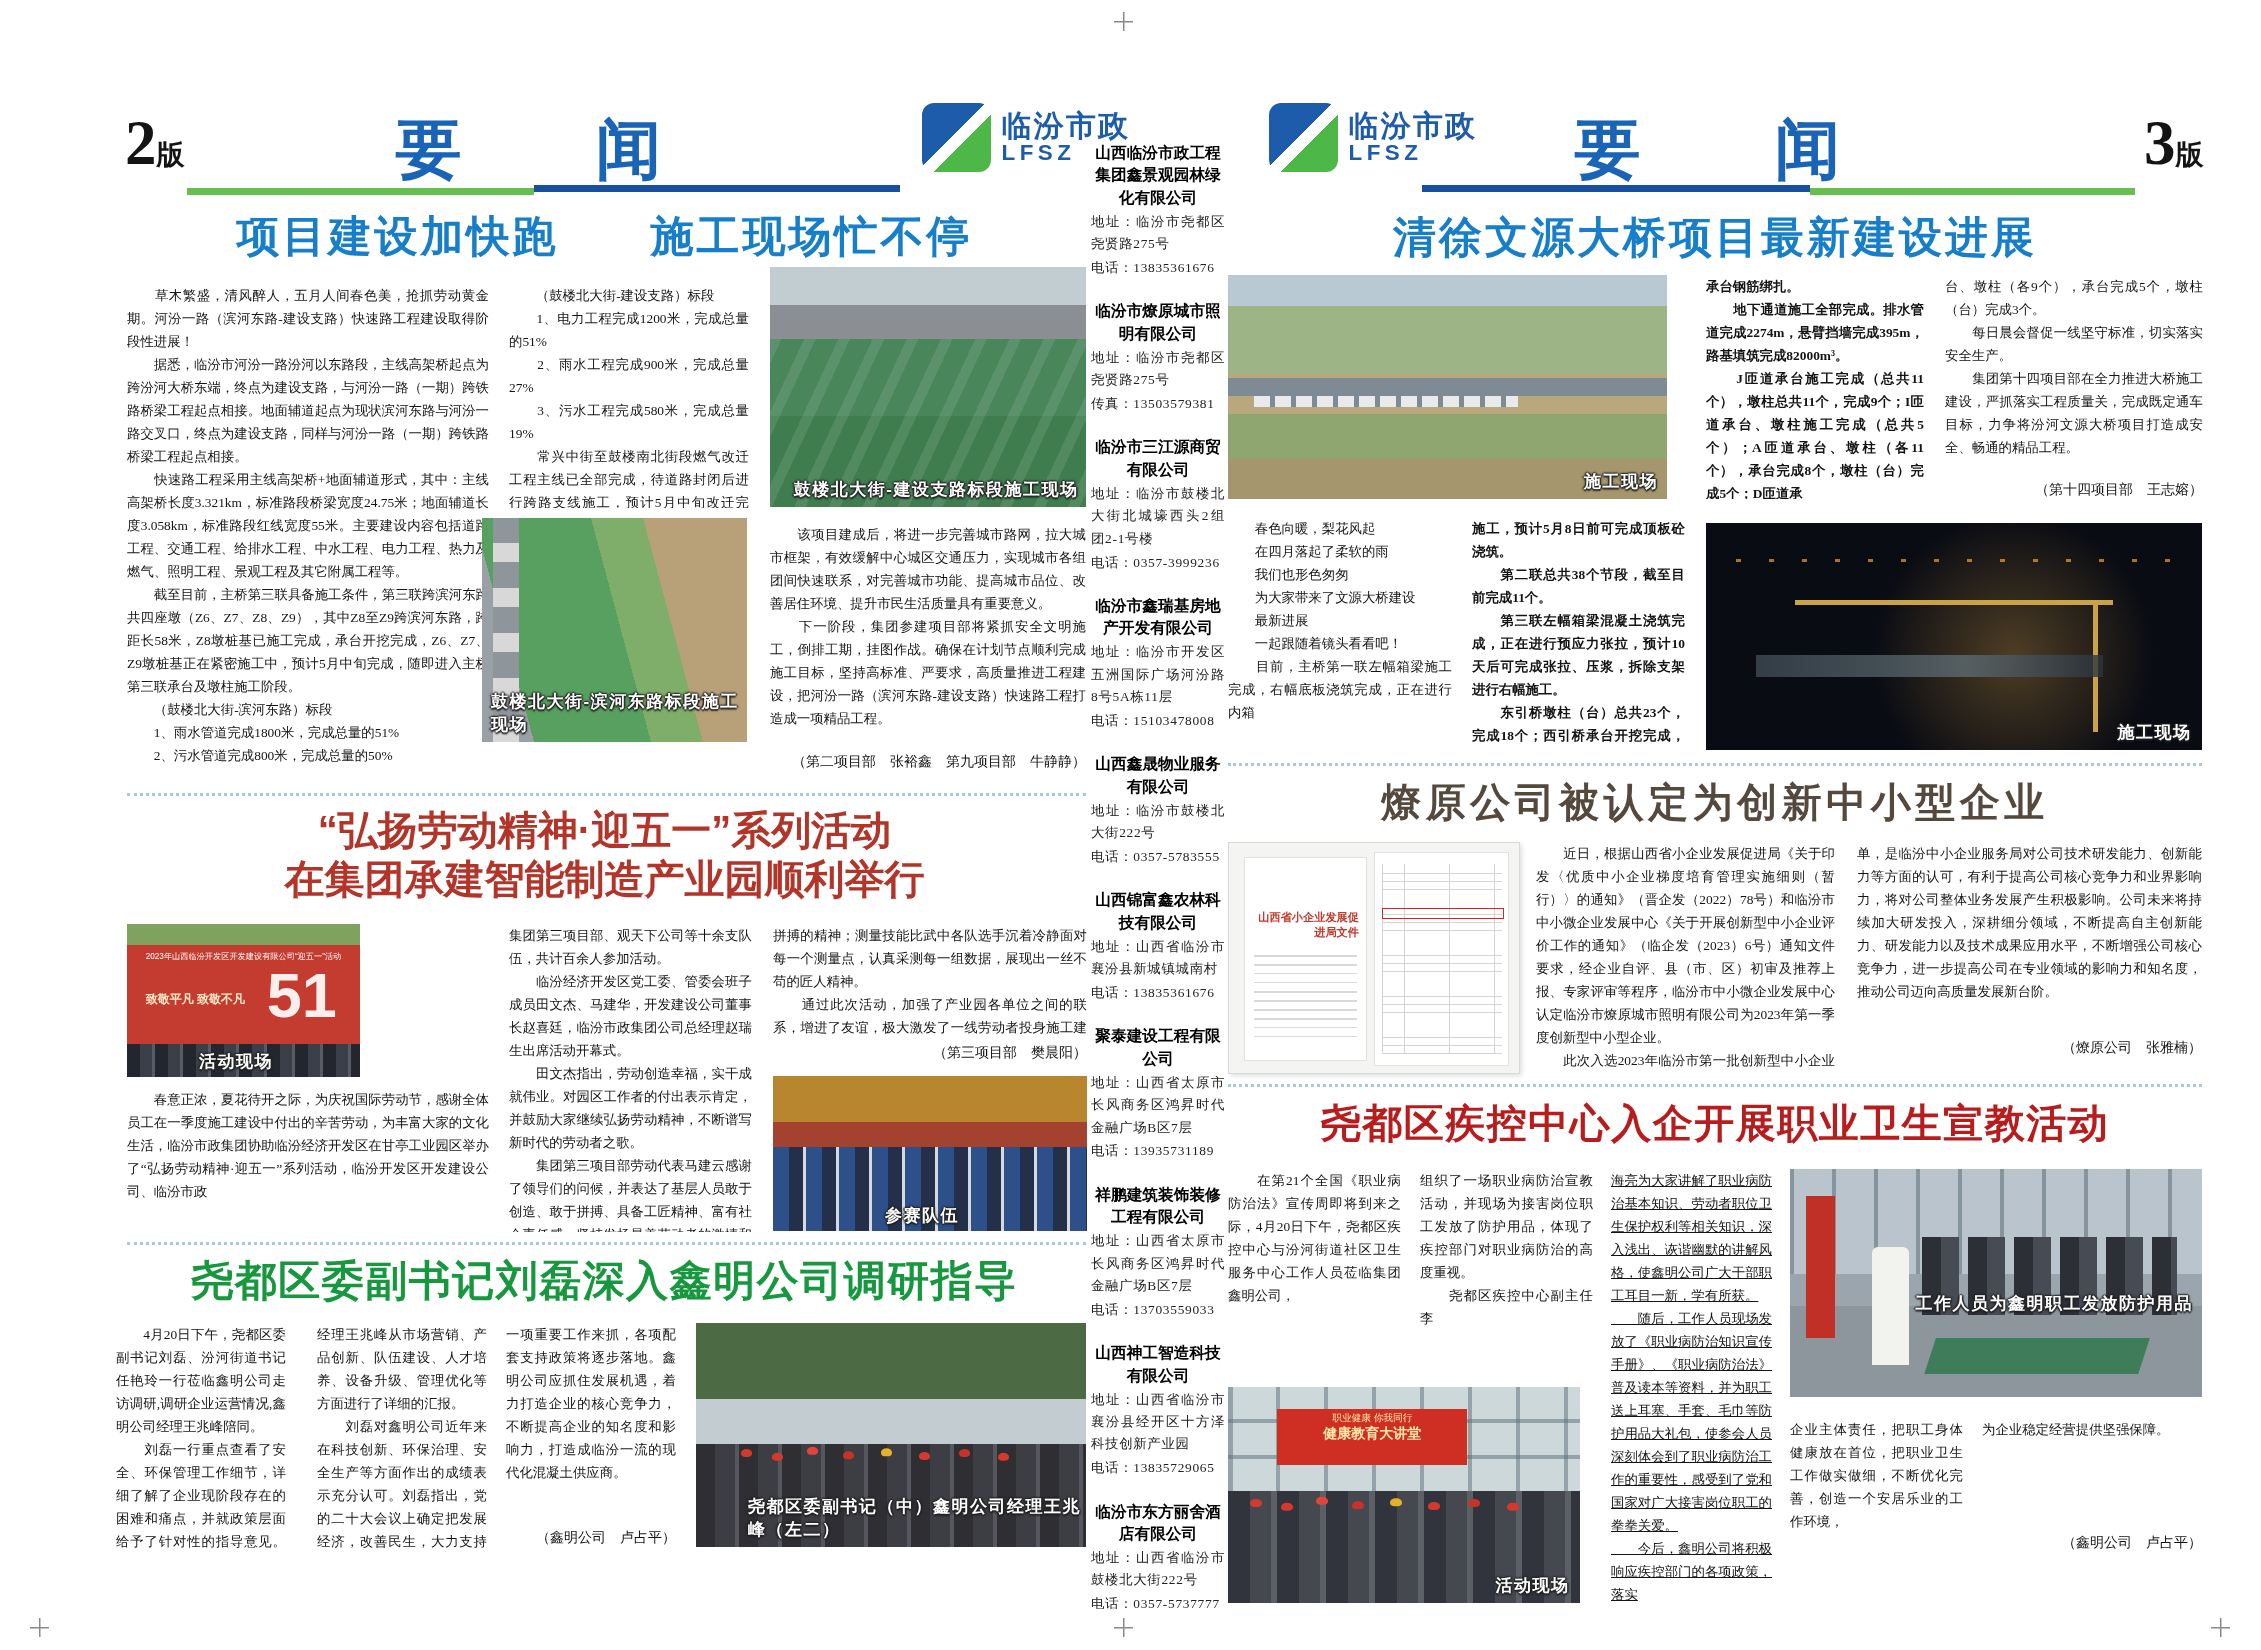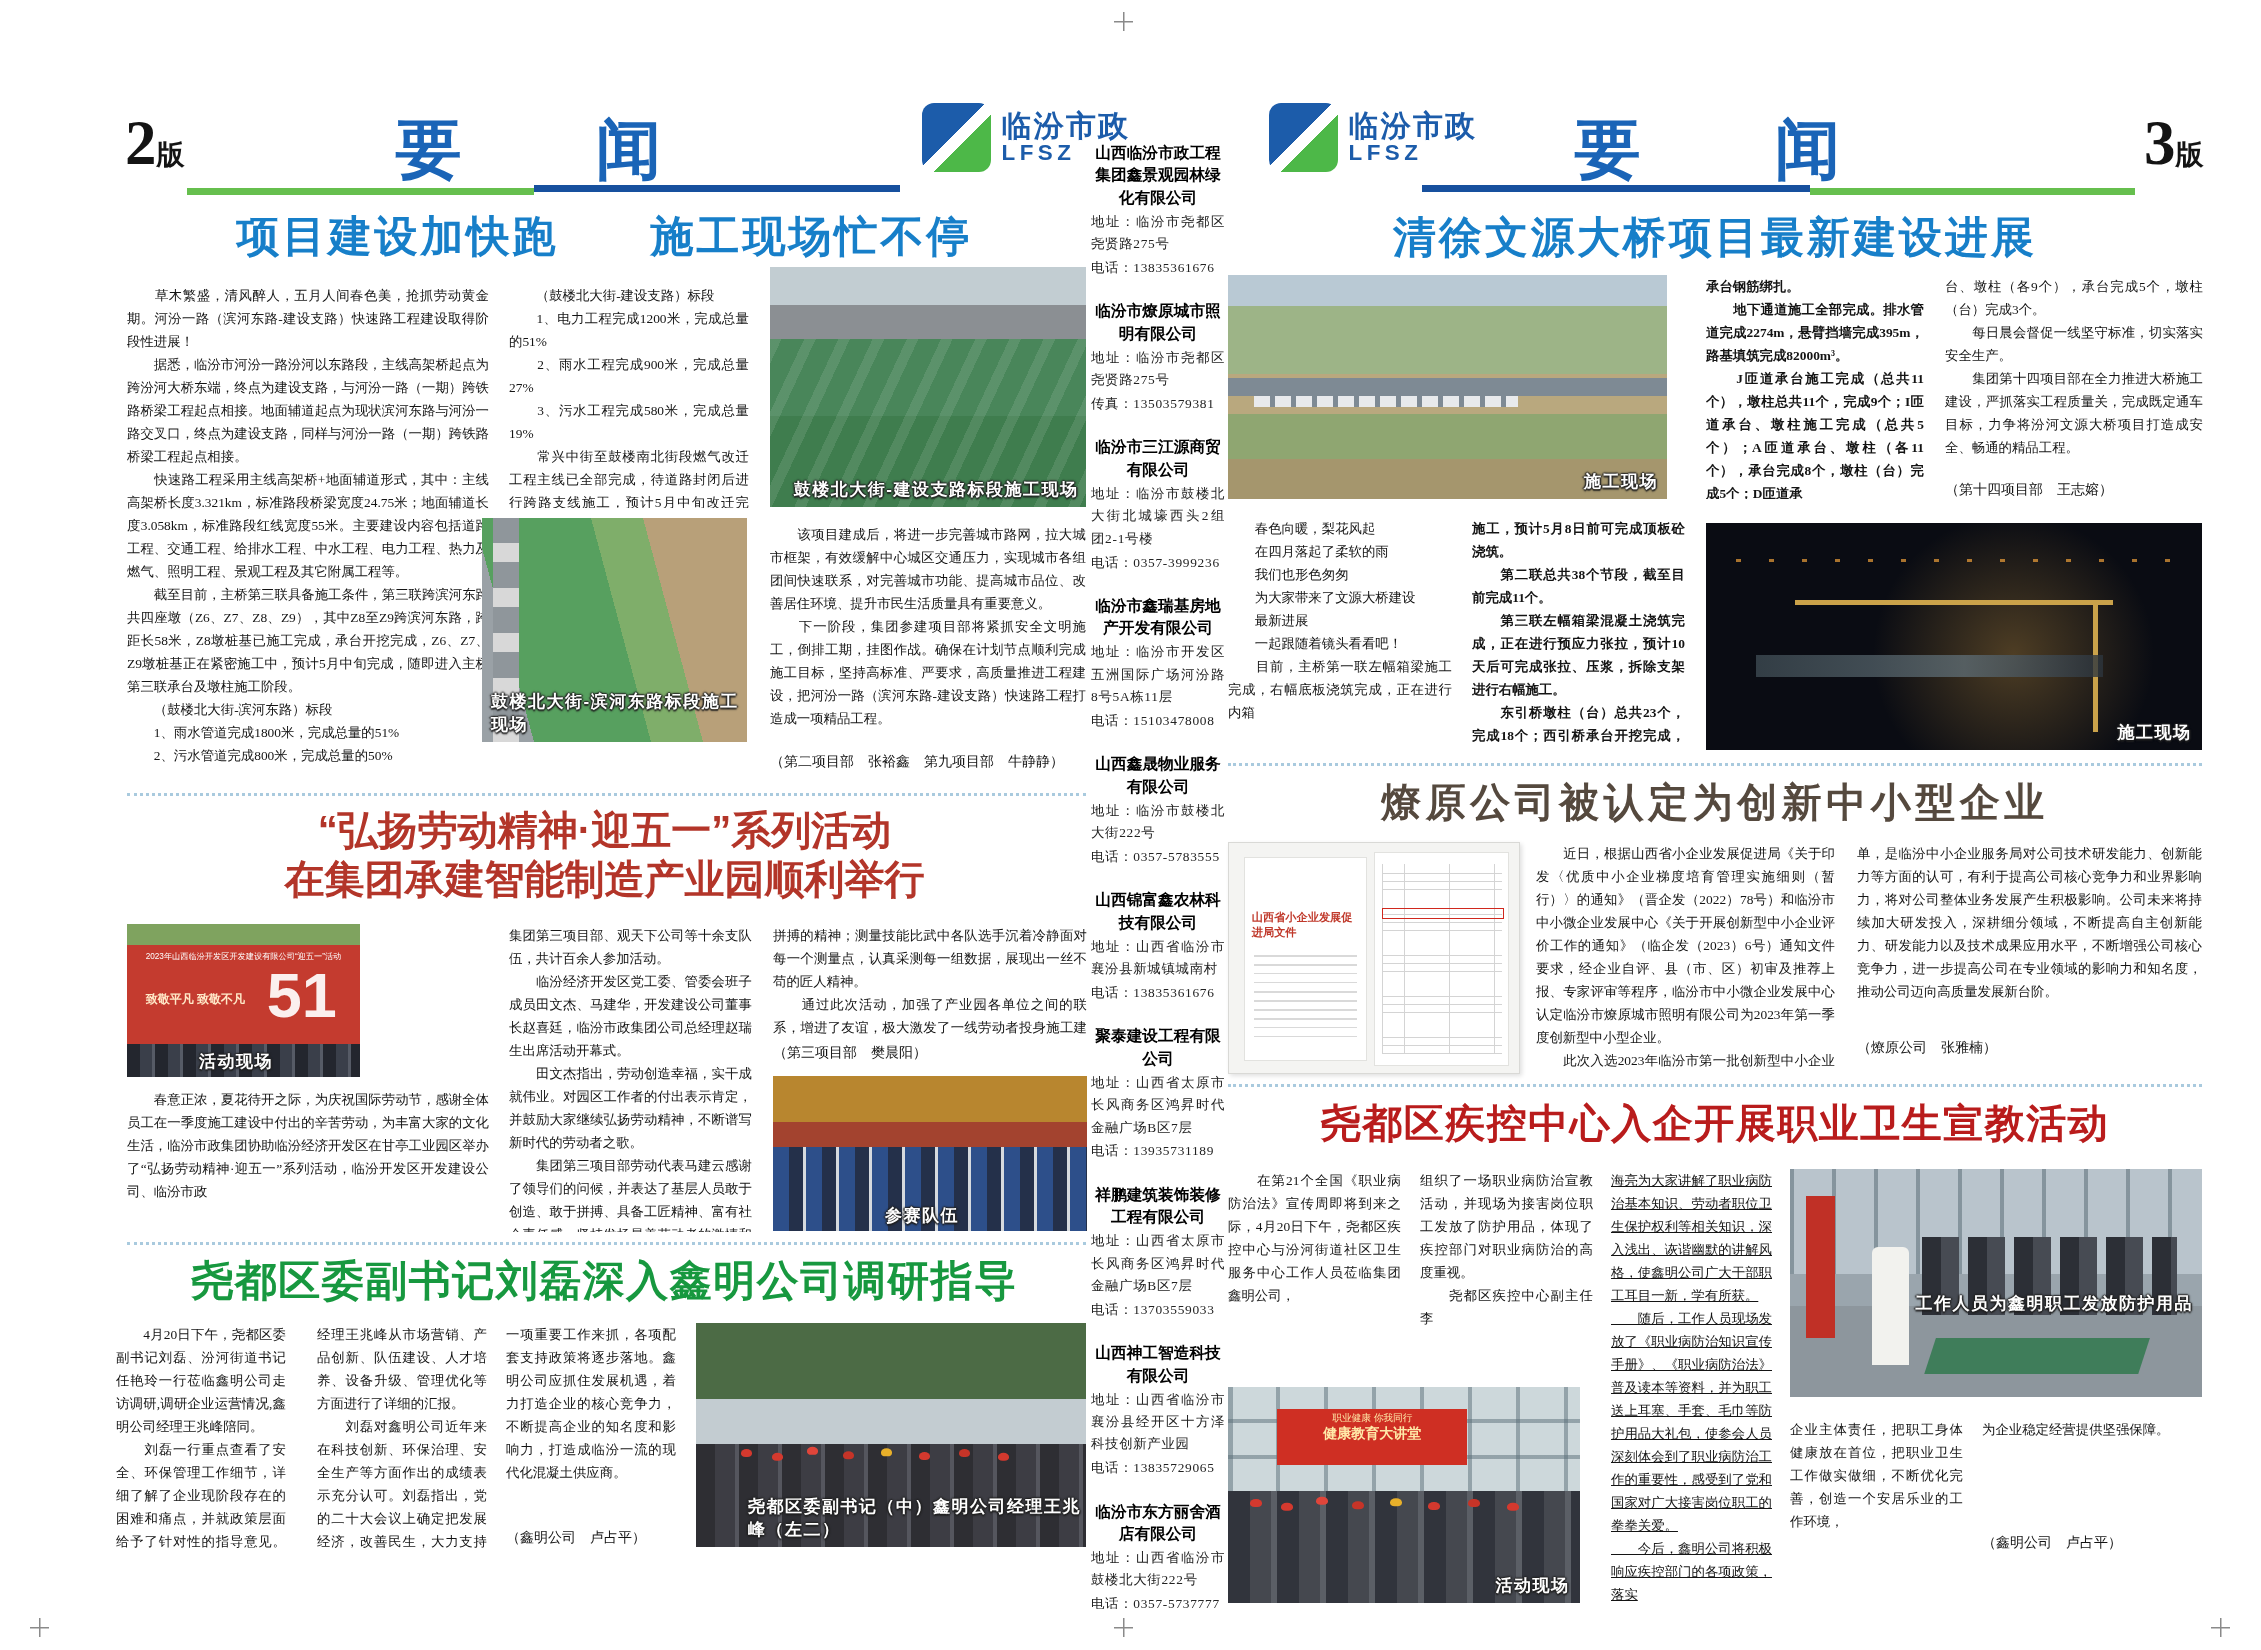--- a/index.html
+++ b/index.html
@@ -14,21 +14,21 @@
                  letter-spacing:34px;text-align:center;}
   .rule{height:6.7px;}
   .logo-mark{width:69px;height:69px;border-radius:12px;
              background:linear-gradient(135deg,#1c5caa 0 46%,#ffffff 46% 58%,#4db848 58% 100%);}
   .logo-text{font-family:"Liberation Sans",sans-serif;font-weight:bold;color:#1c5caa;line-height:1.05;}
   .logo-text .cn{font-size:30px;letter-spacing:2.2px;}
   .logo-text .en{font-size:22.4px;letter-spacing:4.5px;}
   
   .headline{font-family:"Liberation Sans",sans-serif;font-weight:bold;text-align:center;}
   .col{font-size:13.4px;line-height:23px;text-align:justify;white-space:pre-line;overflow:hidden;}
-  .byline{font-size:14px;font-family:"Liberation Serif",serif;}
+  .byline{font-size:14px;text-align:right;font-family:"Liberation Serif",serif;}
   .dotted{border-top:3px dotted #a9cade;height:0;}
   
   .photo{overflow:hidden;}
   .caption{position:absolute;font-family:"Liberation Sans",sans-serif;font-weight:bold;color:#fff;
            font-size:17px;letter-spacing:1.5px;
            text-shadow:-1.5px 0 1.5px #222,1.5px 0 1.5px #222,0 -1.5px 1.5px #222,0 1.5px 1.5px #222;}
   .crowd{position:absolute;left:0;right:0;bottom:0;
          background:repeating-linear-gradient(90deg,#23262e 0 13.4px,#3a3f4a 13.4px 25.4px,#565b66 25.4px 28px);}
   .helmets{position:absolute;width:11.2px;height:8.2px;border-radius:50% 50% 42% 42%;background:#d4392e;
            box-shadow:31px 3.7px 0 #d4392e,66px -2.2px 0 #e0453a,102px 2.2px 0 #c63428,140px -0.7px 0 #e8b02a,178px 3px 0 #d4392e,218px 0 0 #c63428,257px 3.7px 0 #d4392e;}
@@ -251,21 +251,21 @@
     <div class="abs" style="left:10%;top:58%;width:70%;height:10%;background:linear-gradient(90deg,#3d4a52,#5d6b72 60%,#2c343c);opacity:.8;"></div>
     <div class="caption" style="right:10.5px;bottom:6px;">施工现场</div>
   </div>
 
   <div class="abs dotted" style="left:1228px;top:763px;width:974px;"></div>
 
   <div class="abs headline" style="left:1228px;top:775px;width:974px;font-size:40px;color:#55493e;letter-spacing:4.5px;">燎原公司被认定为创新中小型企业</div>
 
   <div class="abs photo" style="left:1228px;top:842px;width:290px;height:230px;background:#f4f4f2;border:0.7px solid #d9d9d6;box-shadow:1.5px 2.2px 4.5px rgba(0,0,0,.12);">
     <div class="abs" style="left:5%;top:6%;width:42%;height:88%;background:#ffffff;border:0.7px solid #e2e2df;">
-      <div class="abs" style="left:6%;top:26%;width:88%;color:#c0392b;font-size:11.2px;line-height:15px;text-align:left;font-weight:bold;">山西省小企业发展促进局文件</div>
+      <div class="abs" style="left:6%;top:26%;width:88%;color:#c0392b;font-size:11.2px;line-height:15px;text-align:right;font-weight:bold;">山西省小企业发展促进局文件</div>
       <div class="abs" style="left:8%;top:48%;width:84%;height:44%;background:repeating-linear-gradient(#d9d9d9 0 1.5px,transparent 1.5px 9px);"></div>
     </div>
     <div class="abs" style="left:50%;top:4%;width:46%;height:92%;background:#ffffff;border:0.7px solid #e2e2df;">
       <div class="abs" style="left:5%;top:5%;width:90%;height:90%;background:
            repeating-linear-gradient(0deg,#d4d4d4 0 0.7px,transparent 0.7px 8.2px),
            repeating-linear-gradient(90deg,#d4d4d4 0 0.7px,transparent 0.7px 22.4px);"></div>
       <div class="abs" style="left:5%;top:26%;width:90%;height:9px;border:1.5px solid #d0281e;"></div>
     </div>
   </div>
 

